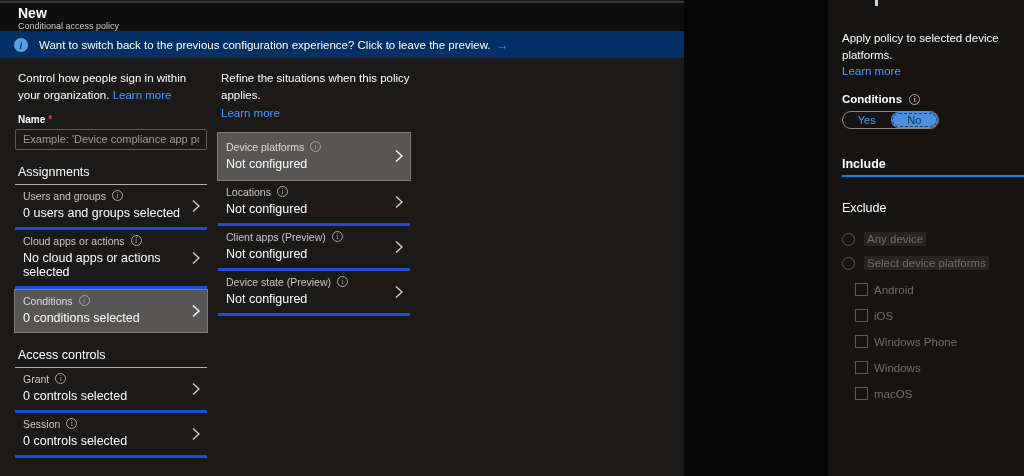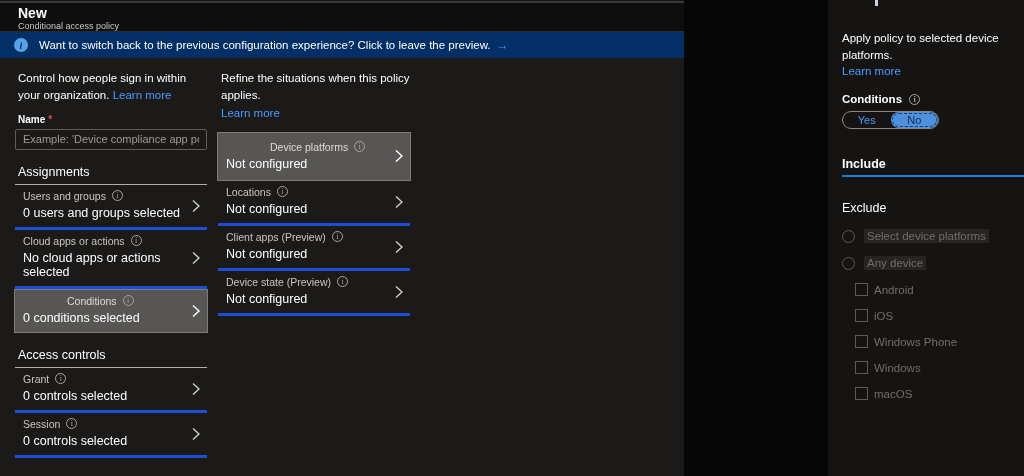--- a/index.html
+++ b/index.html
@@ -33,21 +33,21 @@
   .text-input::placeholder { color:#9d9b99; opacity:1; }
 
   .section { margin-top:15px; font-size:12.5px; font-weight:normal; color:#ffffff;
     padding:0 0 5px 3px; border-bottom:1px solid #b3b0ad; }
 
   .item { position:relative; border-bottom:3px solid #1d4ed8; padding:5px 20px 7px 8px; cursor:pointer; }
   .item-label-row { display:flex; align-items:center; gap:6px; }
   .item-label { font-size:10.5px; color:#c8c6c4; }
   .item-value { font-size:12.5px; color:#ffffff; margin-top:4px; }
   .item.selected { background:#585654; border:1px solid #7e7c7a; margin:0 -1px; }
-  .item.selected .item-label { color:#dddbd9;margin-left:44px; }
+  .item.selected .item-label { color:#dddbd9; }
   .info-icon { width:11px; height:11px; border-radius:50%; border:1px solid #a8a6a4; color:#a8a6a4;
     font-size:8px; line-height:9px; display:inline-flex; align-items:center; justify-content:center;
     font-family:"Liberation Serif",serif; flex:0 0 11px; }
   .chev { position:absolute; right:7px; top:50%; transform:translateY(-50%); }
 
   
   .right-blade { position:absolute; left:828px; top:0; width:196px; height:476px; background:#151413; padding:0 0 0 14px; }
   .clipped-title { position:absolute; left:47px; top:0; width:3px; height:6px; background:#cdd3e8; }
   .desc { margin-top:30px; font-size:11.5px; line-height:1.45; color:#ffffff; width:176px; }
   .configure-row { margin-top:13px; display:flex; align-items:center; gap:7px; font-size:11.5px; font-weight:bold; color:#ffffff; }
@@ -229,30 +229,30 @@
     <div class="toggle">
       <span class="toggle-opt toggle-yes">Yes</span>
       <span class="toggle-opt toggle-no">No</span>
     </div>
 
     <div class="tabs">
       <span class="tab active">Include</span>
       <span class="tab">Exclude</span>
     </div>
 
+    <div class="radio-row">
+      <span class="radio"></span>
+      <span class="radio-label">Any device</span>
+    </div>
+
     <div class="radio-row" style="margin-top:10px;">
       <span class="radio"></span>
       <span class="radio-label">Select device platforms</span>
     </div>
 
-    <div class="radio-row">
-      <span class="radio"></span>
-      <span class="radio-label">Any device</span>
-    </div>
-
     <div class="cb-list">
       <div class="checkbox-row">
         <span class="checkbox"></span>
         <span class="checkbox-label">Android</span>
       </div>
       <div class="checkbox-row">
         <span class="checkbox"></span>
         <span class="checkbox-label">iOS</span>
       </div>
       <div class="checkbox-row">

